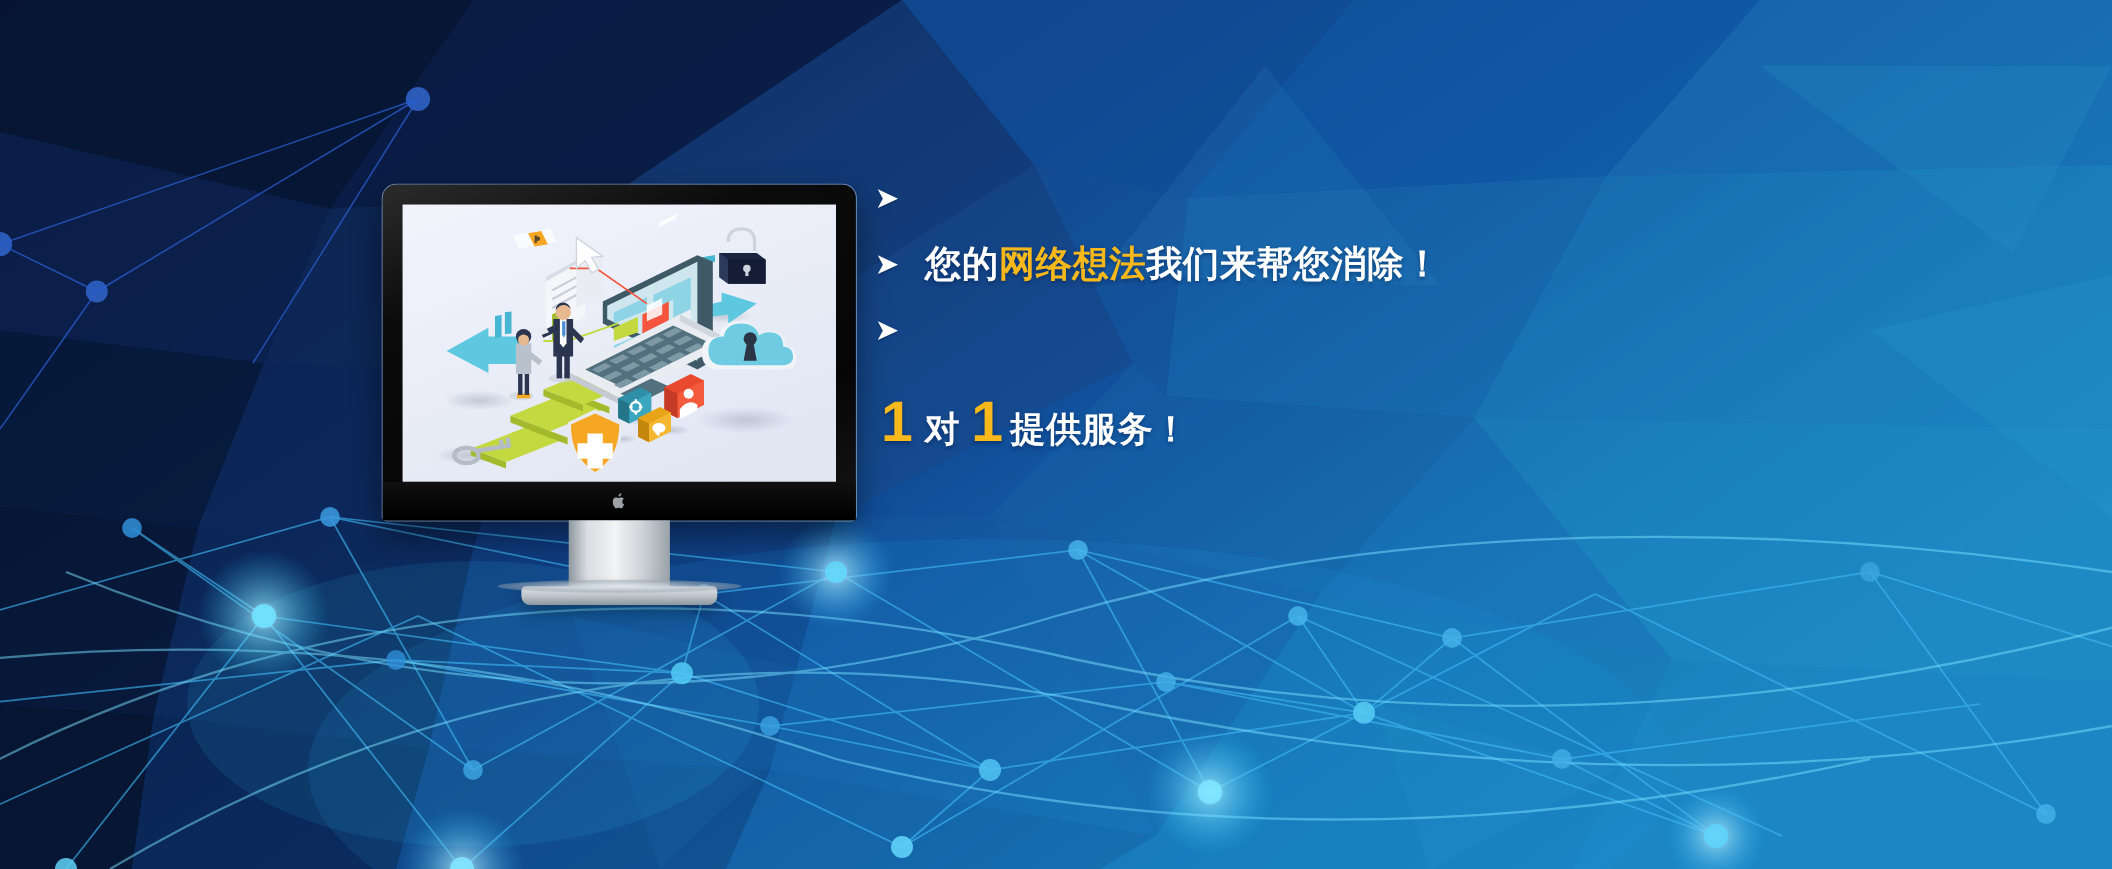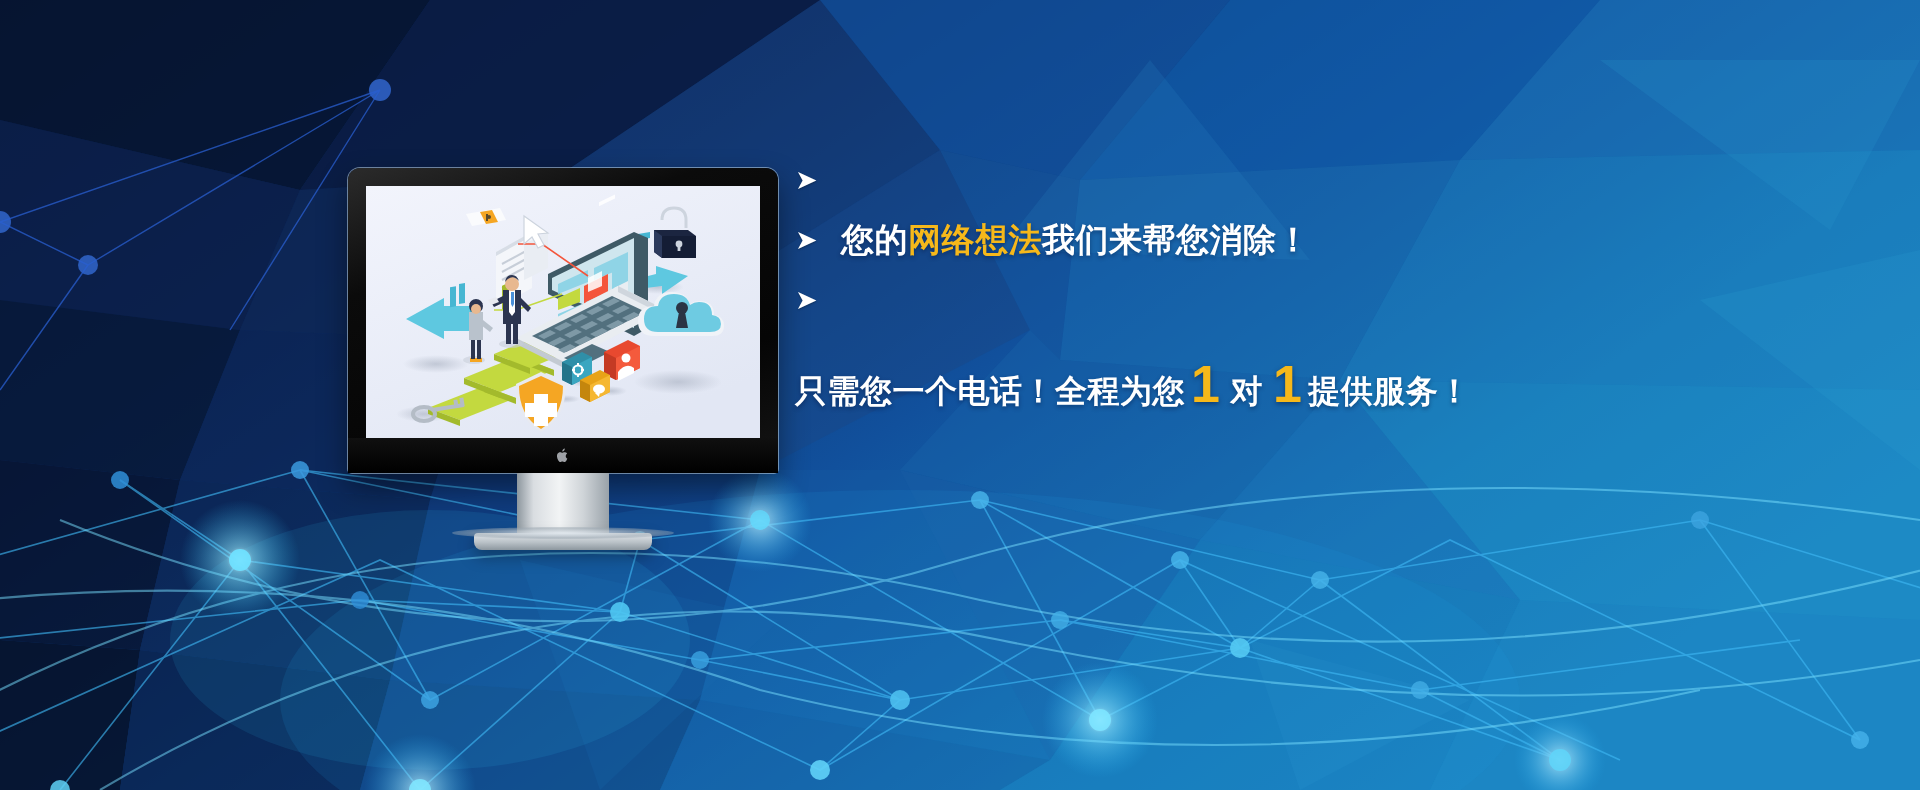--- a/index.html
+++ b/index.html
@@ -465,21 +465,20 @@
       <span class="bullet-arrow">➤</span>
       <span class="bullet-text"><span>您的</span><span class="hl">网络想法</span><span>我们来帮您消除！</span></span>
     </div>
 
     <div class="bullet-row">
       <span class="bullet-arrow">➤</span>
     </div>
 
 
     <div class="callout">
-      <span>只需您一个电话！全程为您</span>
       <span class="big1">1</span>
       <span class="mid">对</span>
       <span class="big1">1</span>
       <span>提供服务！</span>
     </div>
 
   </div>
 
 </div>
 

